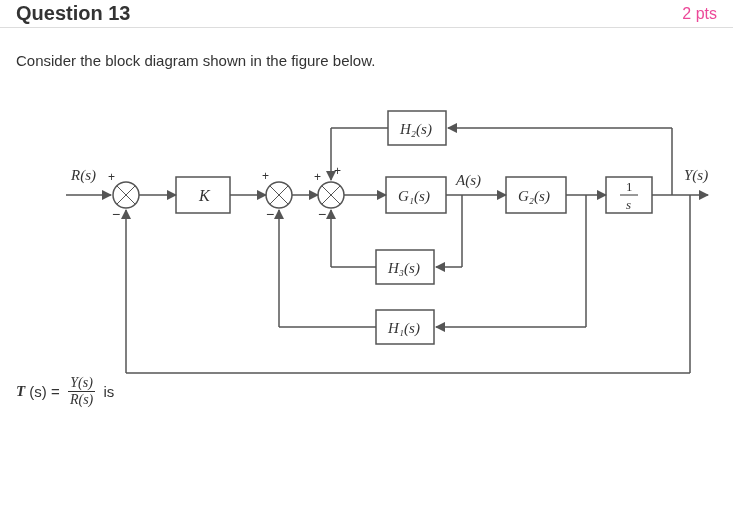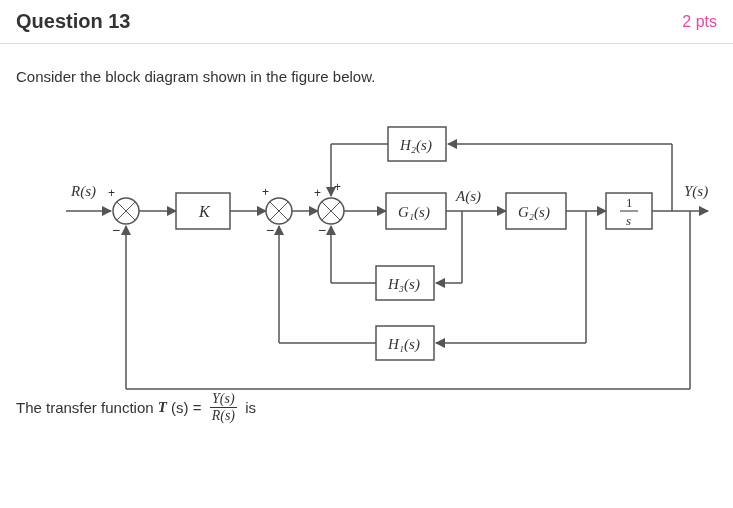--- a/index.html
+++ b/index.html
@@ -8,21 +8,21 @@
       background: #fff;
       width: 733px;
       height: 508px;
       overflow: hidden;
       color: #333;
     }
     .header {
       display: flex;
       justify-content: space-between;
       align-items: center;
-      padding: 10px 16px;
+      padding: 2px 16px;
       border-bottom: 1px solid #ddd;
       gap: 44px;
     }
     .header h1 {
       font-size: 20px;
       font-weight: 700;
       color: #333;
     }
     .pts {
       font-size: 16px;
@@ -169,21 +169,20 @@
       <line x1="360" y1="242" x2="263" y2="242" stroke="#555" stroke-width="1.5"></line>
       <line x1="263" y1="242" x2="263" y2="125" stroke="#555" stroke-width="1.5" marker-end="url(#arrow)"></line>
 
       <line x1="674" y1="110" x2="674" y2="288" stroke="#555" stroke-width="1.5"></line>
       <line x1="674" y1="288" x2="110" y2="288" stroke="#555" stroke-width="1.5"></line>
       <line x1="110" y1="288" x2="110" y2="125" stroke="#555" stroke-width="1.5" marker-end="url(#arrow)"></line>
     </svg>
   </div>
 
   <div class="tf-line">
-    <span class="text">The transfer function </span>
     <span class="var">T</span>
     <span class="text"> (s) = </span>
     <span class="frac">
       <span class="num">Y(s)</span>
       <span class="den">R(s)</span>
     </span>
     <span class="text"> is</span>
   </div>
 </div>
 

